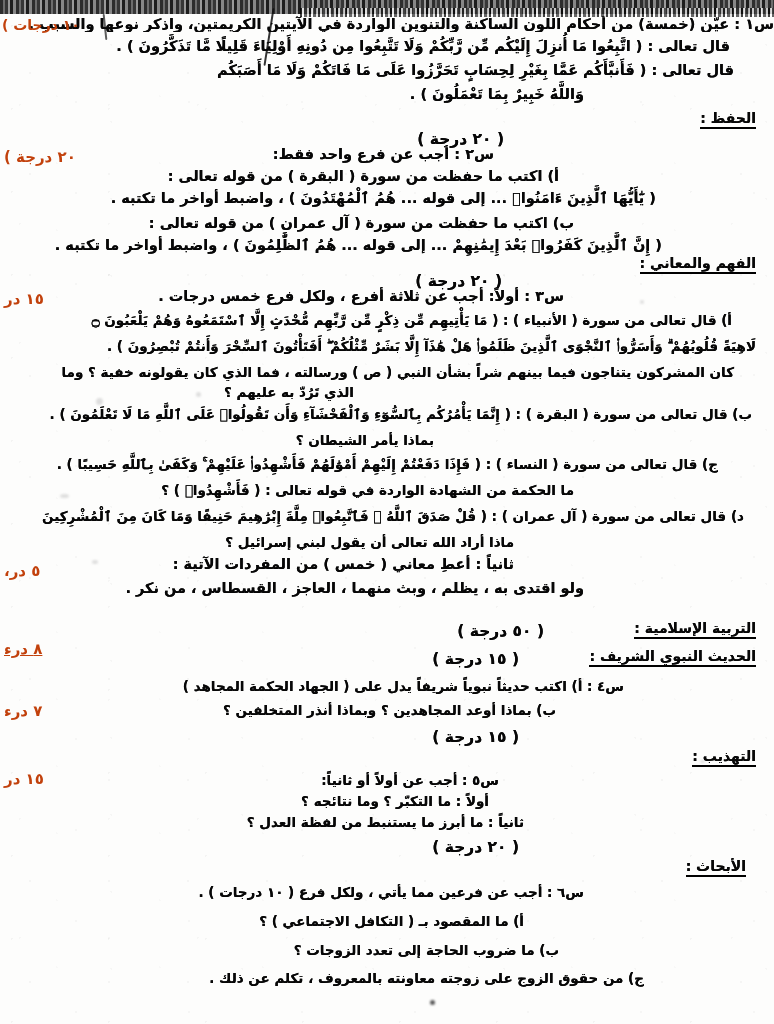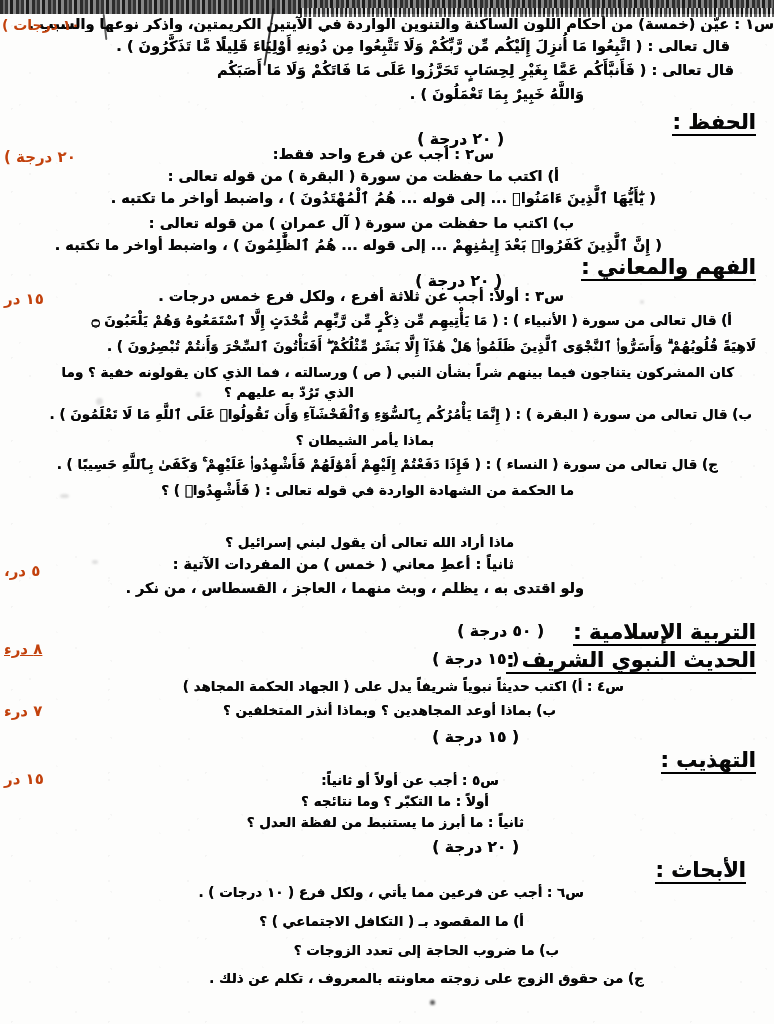--- a/index.html
+++ b/index.html
@@ -65,21 +65,21 @@
     font-weight:700;
     color:#070707;
     text-shadow:0 0 .6px rgba(0,0,0,.9);
     letter-spacing:0px;
   }
   
   .r{right:0;text-align:right;}
   .sz-13{font-size:13.5px;}
   .sz-14{font-size:14.5px;}
   .sz-15{font-size:15.5px;}
-  .sz-16{font-size:21px;}
+  .sz-16{font-size:14px;}
 
   .quran{
     font-family:"DejaVu Sans","Liberation Sans",sans-serif;
     font-weight:700;
   }
   
   .sect{
     font-weight:700;
     border-bottom:2.5px solid #000;
     padding-bottom:1px;
@@ -161,20 +161,21 @@
     <div class="line r sz-13" style="top:364px;right:40px;">كان المشركون يتناجون فيما بينهم شراً بشأن النبي ( ص ) ورسالته ، فما الذي كان يقولونه خفية ؟ وما</div>
     <div class="line r sz-13 quran" style="top:338px;right:18px;">لَاهِيَةً قُلُوبُهُمْ ۗ وَأَسَرُّوا۟ ٱلنَّجْوَى ٱلَّذِينَ ظَلَمُوا۟ هَلْ هَٰذَآ إِلَّا بَشَرٌ مِّثْلُكُمْ ۖ أَفَتَأْتُونَ ٱلسِّحْرَ وَأَنتُمْ تُبْصِرُونَ ) .</div>
     <div class="line r sz-13" style="top:384px;right:420px;">الذي تَرُدّ به عليهم ؟</div>
 
     <div class="line r sz-13 quran" style="top:406px;right:22px;">ب) قال تعالى من سورة ( البقرة ) : ( إِنَّمَا يَأْمُرُكُم بِٱلسُّوٓءِ وَٱلْفَحْشَآءِ وَأَن تَقُولُوا۟ عَلَى ٱللَّهِ مَا لَا تَعْلَمُونَ ) .</div>
     <div class="line r sz-13" style="top:432px;right:340px;">بماذا يأمر الشيطان ؟</div>
 
     <div class="line r sz-13 quran" style="top:456px;right:56px;">ج) قال تعالى من سورة ( النساء ) : ( فَإِذَا دَفَعْتُمْ إِلَيْهِمْ أَمْوَٰلَهُمْ فَأَشْهِدُوا۟ عَلَيْهِمْ ۚ وَكَفَىٰ بِٱللَّهِ حَسِيبًا ) .</div>
     <div class="line r sz-13" style="top:482px;right:200px;">ما الحكمة من الشهادة الواردة في قوله تعالى : ( فَأَشْهِدُوا۟ ) ؟</div>
 
+    <div class="line r sz-13 quran" style="top:508px;right:30px;">د) قال تعالى من سورة ( آل عمران ) : ( قُلْ صَدَقَ ٱللَّهُ ۗ فَٱتَّبِعُوا۟ مِلَّةَ إِبْرَٰهِيمَ حَنِيفًا وَمَا كَانَ مِنَ ٱلْمُشْرِكِينَ</div>
     <div class="line r sz-13" style="top:534px;right:260px;">ماذا أراد الله تعالى أن يقول لبني إسرائيل ؟</div>
 
     <div class="line r sz-14" style="top:556px;right:260px;">ثانياً : أعطِ معاني ( خمس ) من المفردات الآتية :</div>
     <div class="margin-grade" style="top:562px;left:4px;">٥ در،</div>
 
     <div class="line r sz-14" style="top:580px;right:190px;">ولو اقتدى به ، يظلم ، وبث منهما ، العاجز ، القسطاس ، من نكر .</div>
 
     <div class="line sz-16" style="top:620px;right:18px;">
       <span class="sect">التربية الإسلامية :</span>
     </div>

